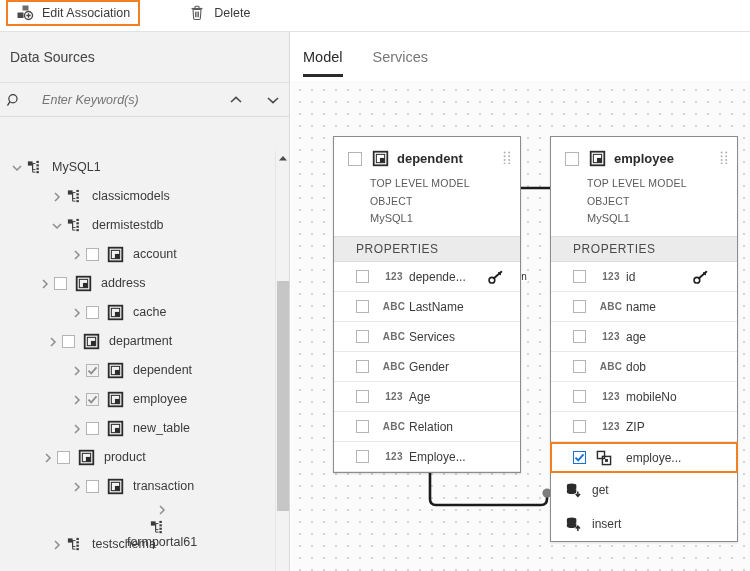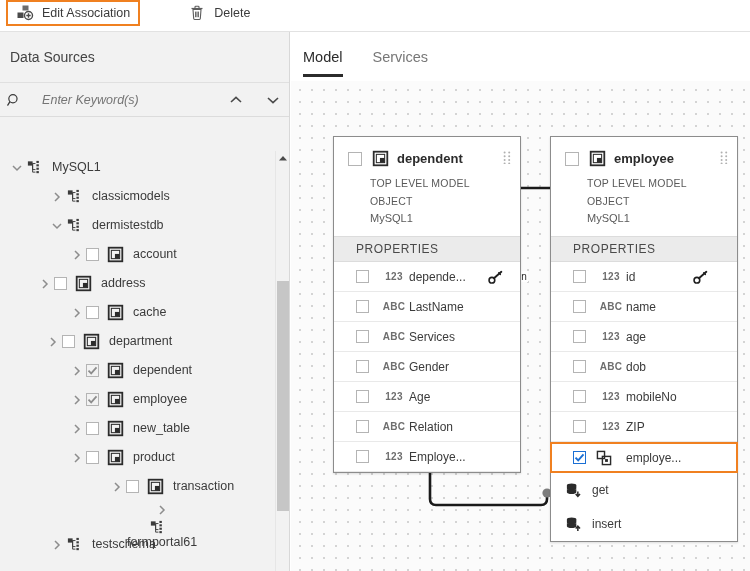--- a/index.html
+++ b/index.html
@@ -361,35 +361,35 @@
             </svg>
           </span>
           <span class="cbx"></span>
           <span class="nodeico"><svg class="" width="17" height="17" viewBox="0 0 18 18">
               <rect x="1.8" y="1.8" width="14.4" height="14.4" fill="none" stroke="#2b2b2b" stroke-width="1.9"></rect>
               <rect x="4.6" y="4.6" width="8.8" height="8.8" fill="none" stroke="#2b2b2b" stroke-width="1.1"></rect>
               <rect x="8.4" y="8.4" width="5" height="5" fill="#2b2b2b"></rect>
             </svg></span>
           <span class="nodelbl">new_table</span>
         </div>
+        <div class="node" style="padding-left: 39px;">
+          <span class="twisty">
+            <svg width="10" height="12" viewBox="0 0 10 12">
+              <path d="M3 2L7 6L3 10" fill="none" stroke="#8d8d8d" stroke-width="1.5"></path>
+            </svg>
+          </span>
+          <span class="cbx"></span>
+          <span class="nodeico"><svg class="" width="17" height="17" viewBox="0 0 18 18">
+              <rect x="1.8" y="1.8" width="14.4" height="14.4" fill="none" stroke="#2b2b2b" stroke-width="1.9"></rect>
+              <rect x="4.6" y="4.6" width="8.8" height="8.8" fill="none" stroke="#2b2b2b" stroke-width="1.1"></rect>
+              <rect x="8.4" y="8.4" width="5" height="5" fill="#2b2b2b"></rect>
+            </svg></span>
+          <span class="nodelbl">product</span>
+        </div>
         <div class="node" style="padding-left: 68px;">
-          <span class="twisty">
-            <svg width="10" height="12" viewBox="0 0 10 12">
-              <path d="M3 2L7 6L3 10" fill="none" stroke="#8d8d8d" stroke-width="1.5"></path>
-            </svg>
-          </span>
-          <span class="cbx"></span>
-          <span class="nodeico"><svg class="" width="17" height="17" viewBox="0 0 18 18">
-              <rect x="1.8" y="1.8" width="14.4" height="14.4" fill="none" stroke="#2b2b2b" stroke-width="1.9"></rect>
-              <rect x="4.6" y="4.6" width="8.8" height="8.8" fill="none" stroke="#2b2b2b" stroke-width="1.1"></rect>
-              <rect x="8.4" y="8.4" width="5" height="5" fill="#2b2b2b"></rect>
-            </svg></span>
-          <span class="nodelbl">product</span>
-        </div>
-        <div class="node" style="padding-left: 108px;">
           <span class="twisty">
             <svg width="10" height="12" viewBox="0 0 10 12">
               <path d="M3 2L7 6L3 10" fill="none" stroke="#8d8d8d" stroke-width="1.5"></path>
             </svg>
           </span>
           <span class="cbx"></span>
           <span class="nodeico"><svg class="" width="17" height="17" viewBox="0 0 18 18">
               <rect x="1.8" y="1.8" width="14.4" height="14.4" fill="none" stroke="#2b2b2b" stroke-width="1.9"></rect>
               <rect x="4.6" y="4.6" width="8.8" height="8.8" fill="none" stroke="#2b2b2b" stroke-width="1.1"></rect>
               <rect x="8.4" y="8.4" width="5" height="5" fill="#2b2b2b"></rect>

